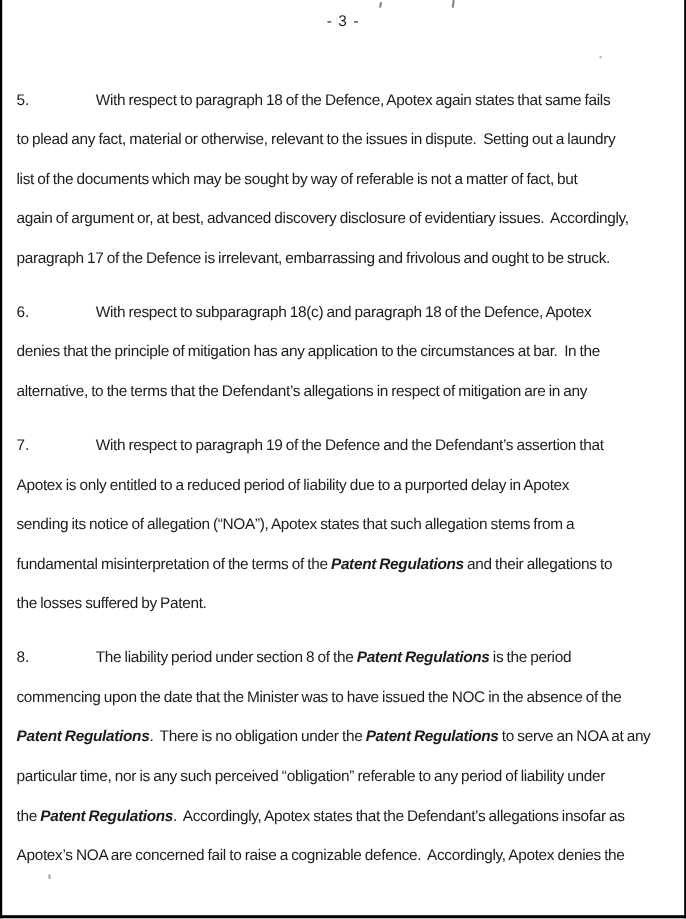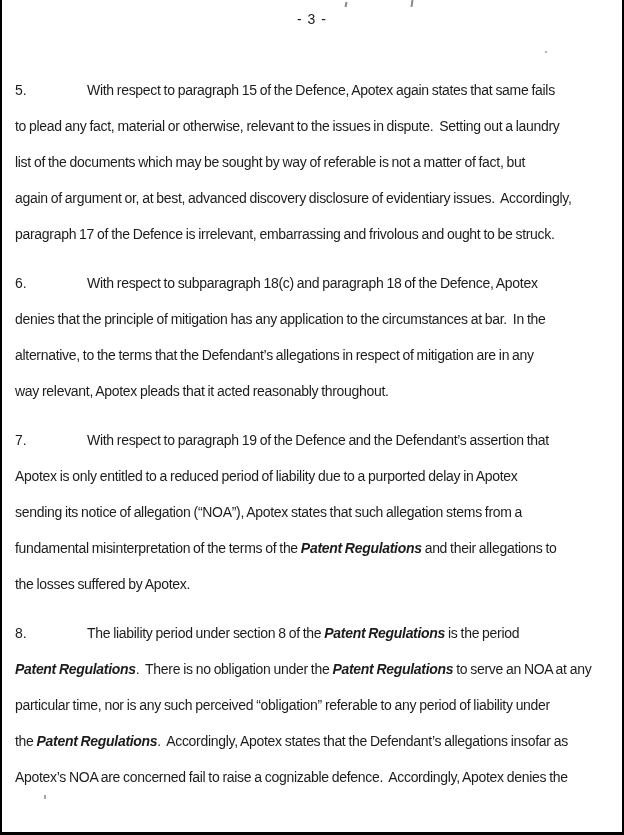--- a/index.html
+++ b/index.html
@@ -63,41 +63,41 @@
   .s4 { left: 42px;  top: 795px; width: 2px; height: 4px; opacity: 0.6; }
 </style>
 </head>
 <body>
 
 <div class="page">
   <div class="pageno">- 3 -</div>
 
   <div class="doc-body">
       <div class="para">
-        <div class="line"><span class="pnum">5.</span><span>With respect to paragraph 15 of the Defence, Apotex again states that same fails</span></div>
+        <div class="line"><span class="pnum">5.</span><span>With respect to paragraph 18 of the Defence, Apotex again states that same fails</span></div>
         <div class="line"><span>to plead any fact, material or otherwise, relevant to the issues in dispute.  Setting out a laundry</span></div>
         <div class="line"><span>list of the documents which may be sought by way of referable is not a matter of fact, but</span></div>
         <div class="line"><span>again of argument or, at best, advanced discovery disclosure of evidentiary issues.  Accordingly,</span></div>
         <div class="line"><span>paragraph 17 of the Defence is irrelevant, embarrassing and frivolous and ought to be struck.</span></div>
       </div>
       <div class="para">
         <div class="line"><span class="pnum">6.</span><span>With respect to subparagraph 18(c) and paragraph 18 of the Defence, Apotex</span></div>
         <div class="line"><span>denies that the principle of mitigation has any application to the circumstances at bar.  In the</span></div>
         <div class="line"><span>alternative, to the terms that the Defendant’s allegations in respect of mitigation are in any</span></div>
-        <div class="line"><span>way relevant, Apotex pleads that it acted reasonably throughout.</span></div>
       </div>
       <div class="para">
         <div class="line"><span class="pnum">7.</span><span>With respect to paragraph 19 of the Defence and the Defendant’s assertion that</span></div>
         <div class="line"><span>Apotex is only entitled to a reduced period of liability due to a purported delay in Apotex</span></div>
         <div class="line"><span>sending its notice of allegation (“NOA”), Apotex states that such allegation stems from a</span></div>
         <div class="line"><span>fundamental misinterpretation of the terms of the </span><span class="it">Patent Regulations</span><span> and their allegations to</span></div>
-        <div class="line"><span>the losses suffered by Apotex.</span></div>
+        <div class="line"><span>the losses suffered by Patent.</span></div>
       </div>
       <div class="para">
         <div class="line"><span class="pnum">8.</span><span>The liability period under section 8 of the </span><span class="it">Patent Regulations</span><span> is the period</span></div>
+        <div class="line"><span>commencing upon the date that the Minister was to have issued the NOC in the absence of the</span></div>
         <div class="line"><span class="it">Patent Regulations</span><span>.  There is no obligation under the </span><span class="it">Patent Regulations</span><span> to serve an NOA at any</span></div>
         <div class="line"><span>particular time, nor is any such perceived “obligation” referable to any period of liability under</span></div>
         <div class="line"><span>the </span><span class="it">Patent Regulations</span><span>.  Accordingly, Apotex states that the Defendant’s allegations insofar as</span></div>
         <div class="line"><span>Apotex’s NOA are concerned fail to raise a cognizable defence.  Accordingly, Apotex denies the</span></div>
       </div>
     </div>
 
   <div class="speck s1"></div>
   <div class="speck s2"></div>
   <div class="speck s3"></div>

